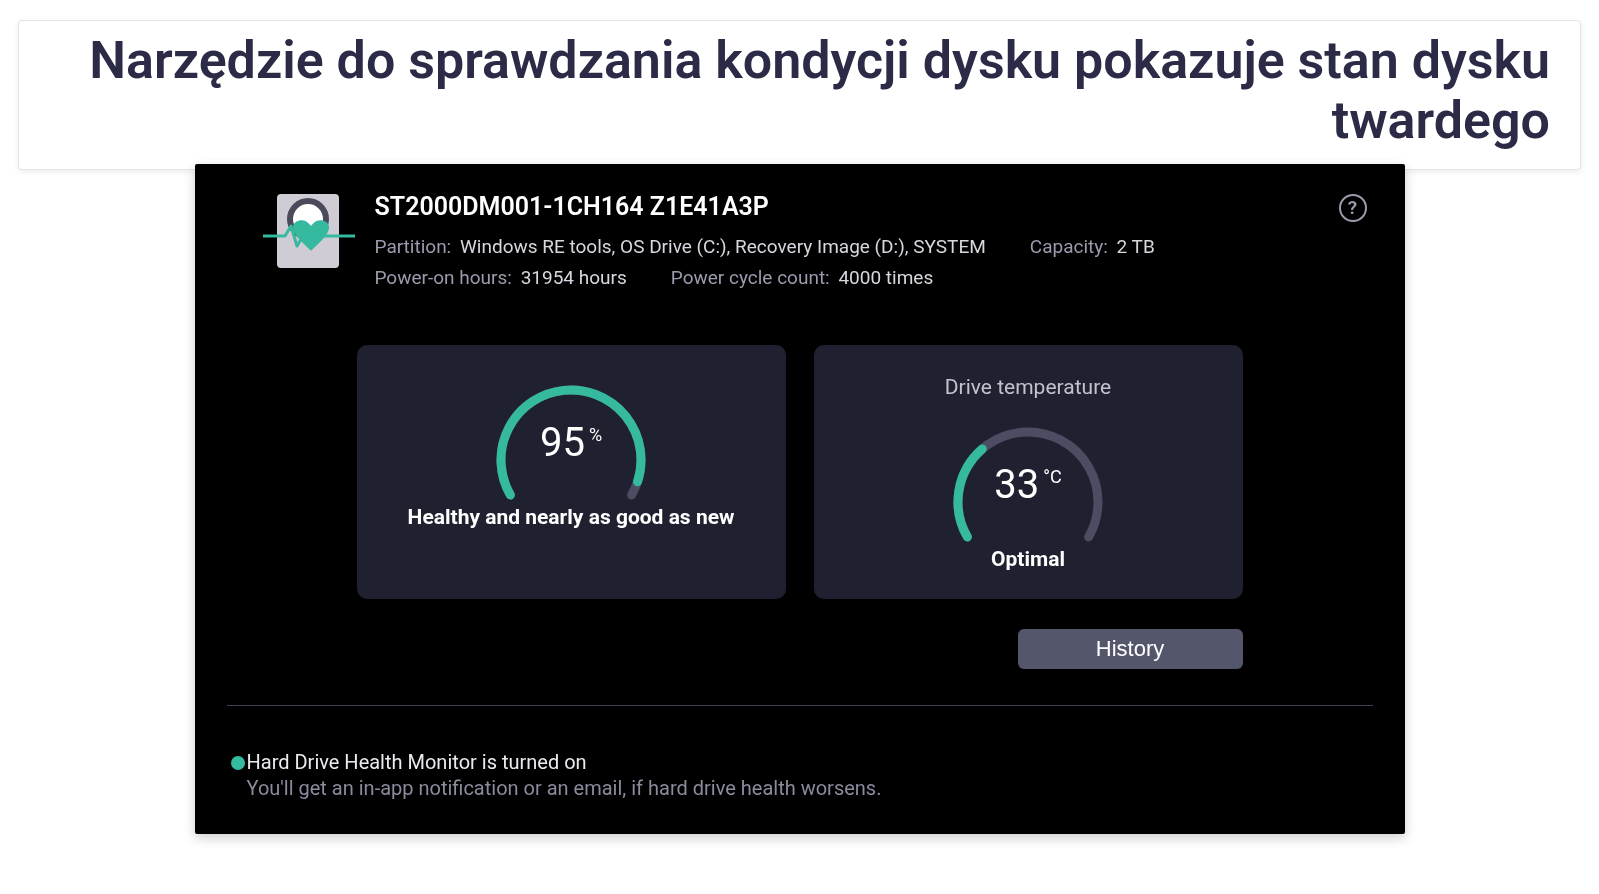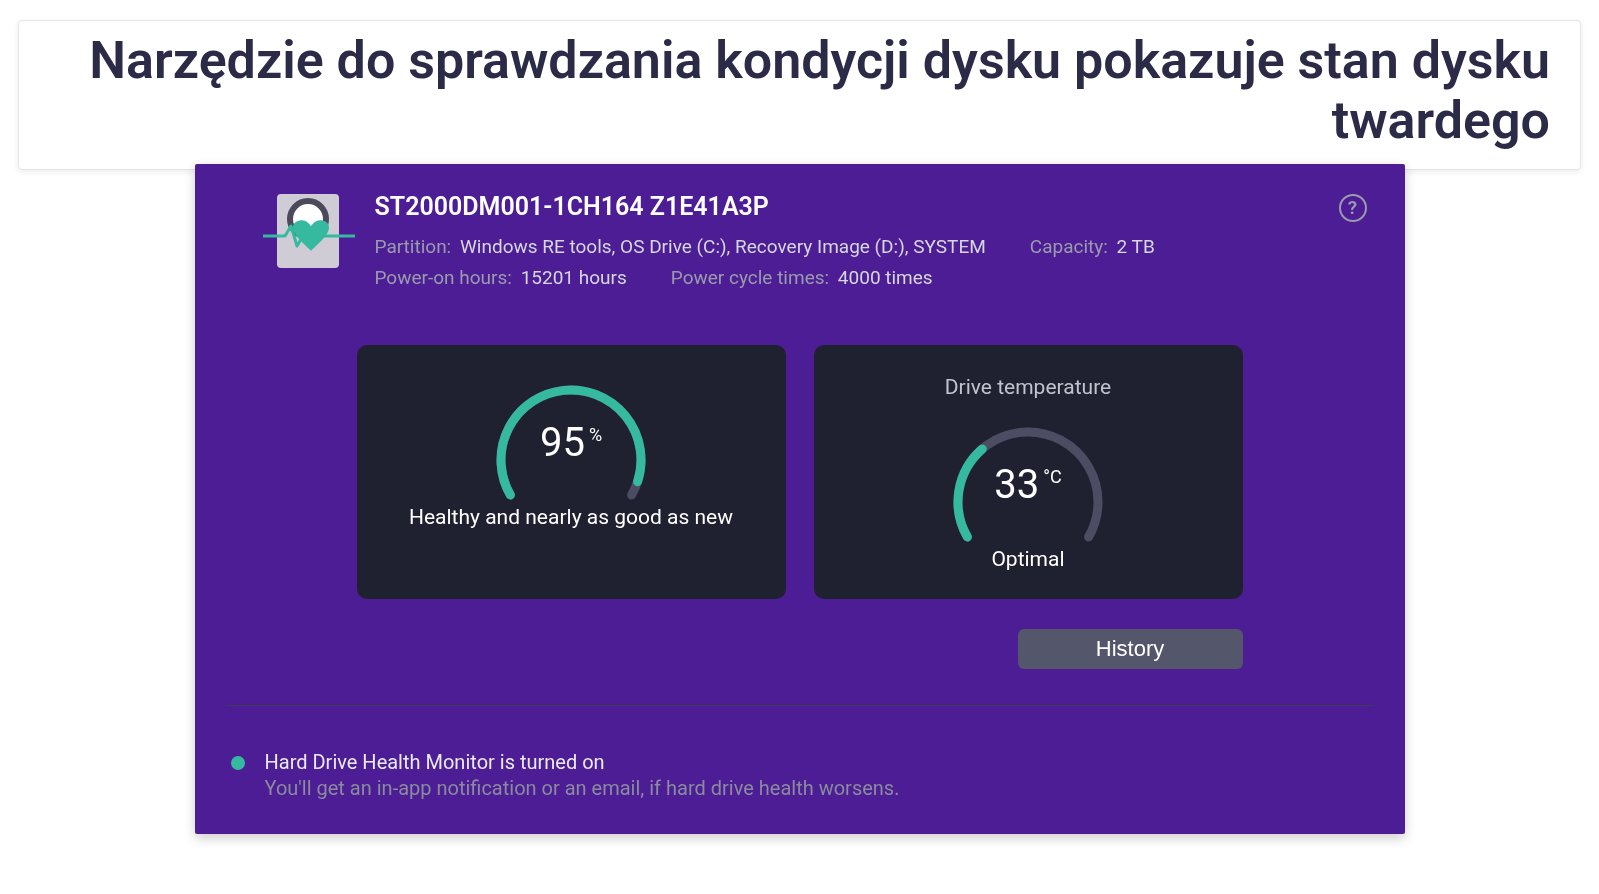--- a/index.html
+++ b/index.html
@@ -20,21 +20,21 @@
     padding: 10px 30px 18px 30px;
     text-align: right;
     font-size: 52px;
     font-weight: 600;
     color: #2b2b47;
     line-height: 1.15;
   }
   .app-window {
     margin: -6px auto 0 auto;
     width: 1210px;
-    background: #4c1d95;
+    background: #000000;
     border-radius: 2px;
     box-shadow: 0 4px 12px rgba(0,0,0,0.2);
     padding: 28px 32px 34px 32px;
     color: #d6d7df;
   }
   .header-row {
     display: flex;
     align-items: flex-start;
     gap: 28px;
     padding-left: 42px;
@@ -137,21 +137,21 @@
     font-size: 40px;
     font-weight: 400;
   }
   .gauge-unit {
     font-size: 18px;
     vertical-align: super;
     margin-left: 4px;
   }
   .gauge-status {
     font-size: 21px;
-    font-weight: 400;
+    font-weight: 700;
     color: #fff;
     text-align: center;
   }
   .btn-row {
     display: flex;
     gap: 28px;
     justify-content: flex-end;
     margin-top: 30px;
     padding-right: 130px;
   }
@@ -167,21 +167,21 @@
     cursor: pointer;
   }
   .divider {
     border: none;
     border-top: 1px solid #3e3f54;
     margin: 36px 0 22px 0;
   }
   .footer-status {
     display: flex;
     align-items: flex-start;
-    gap: 20px;
+    gap: 2px;
     padding-left: 4px;
     margin-top: 44px;
   }
   .status-dot {
     width: 14px; height: 14px;
     background: #35b99f;
     border-radius: 50%;
     margin-top: 6px;
     flex-shrink: 0;
   }
@@ -221,24 +221,24 @@
           <span class="info-value">Windows RE tools, OS Drive (C:), Recovery Image (D:), SYSTEM</span>
         </span>
         <span class="info-pair">
           <span class="info-label">Capacity:</span>
           <span class="info-value">2 TB</span>
         </span>
       </div>
       <div class="info-line">
         <span class="info-pair">
           <span class="info-label">Power-on hours:</span>
-          <span class="info-value">15201 hours</span>
-        </span>
-        <span class="info-pair">
-          <span class="info-label">Power cycle times:</span>
+          <span class="info-value">31954 hours</span>
+        </span>
+        <span class="info-pair">
+          <span class="info-label">Power cycle count:</span>
           <span class="info-value">4000 times</span>
         </span>
       </div>
     </div>
 
     <div class="help-icon">?</div>
   </div>
 
   <div class="gauge-row">
 

